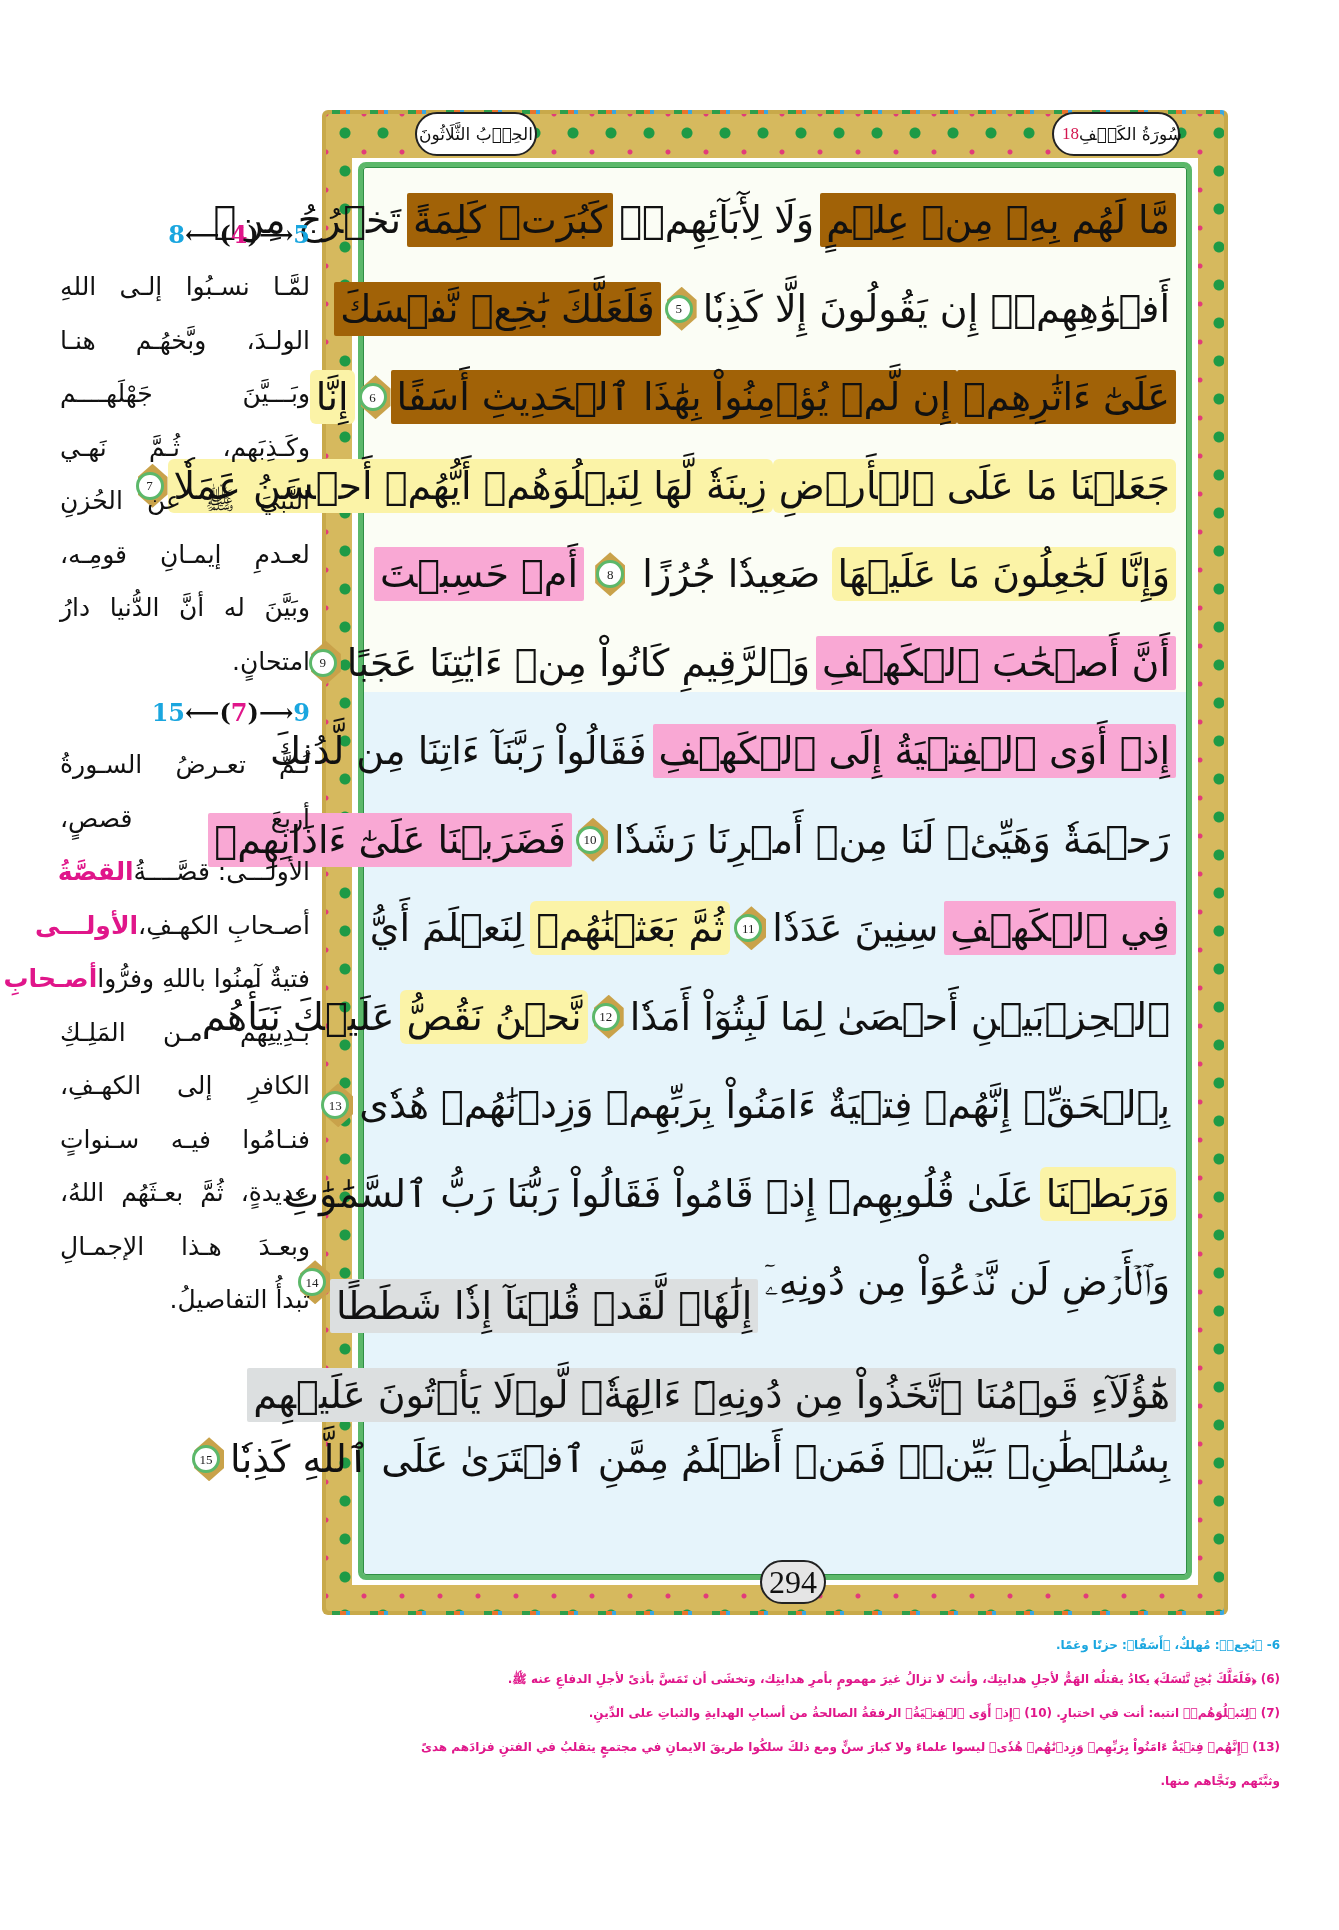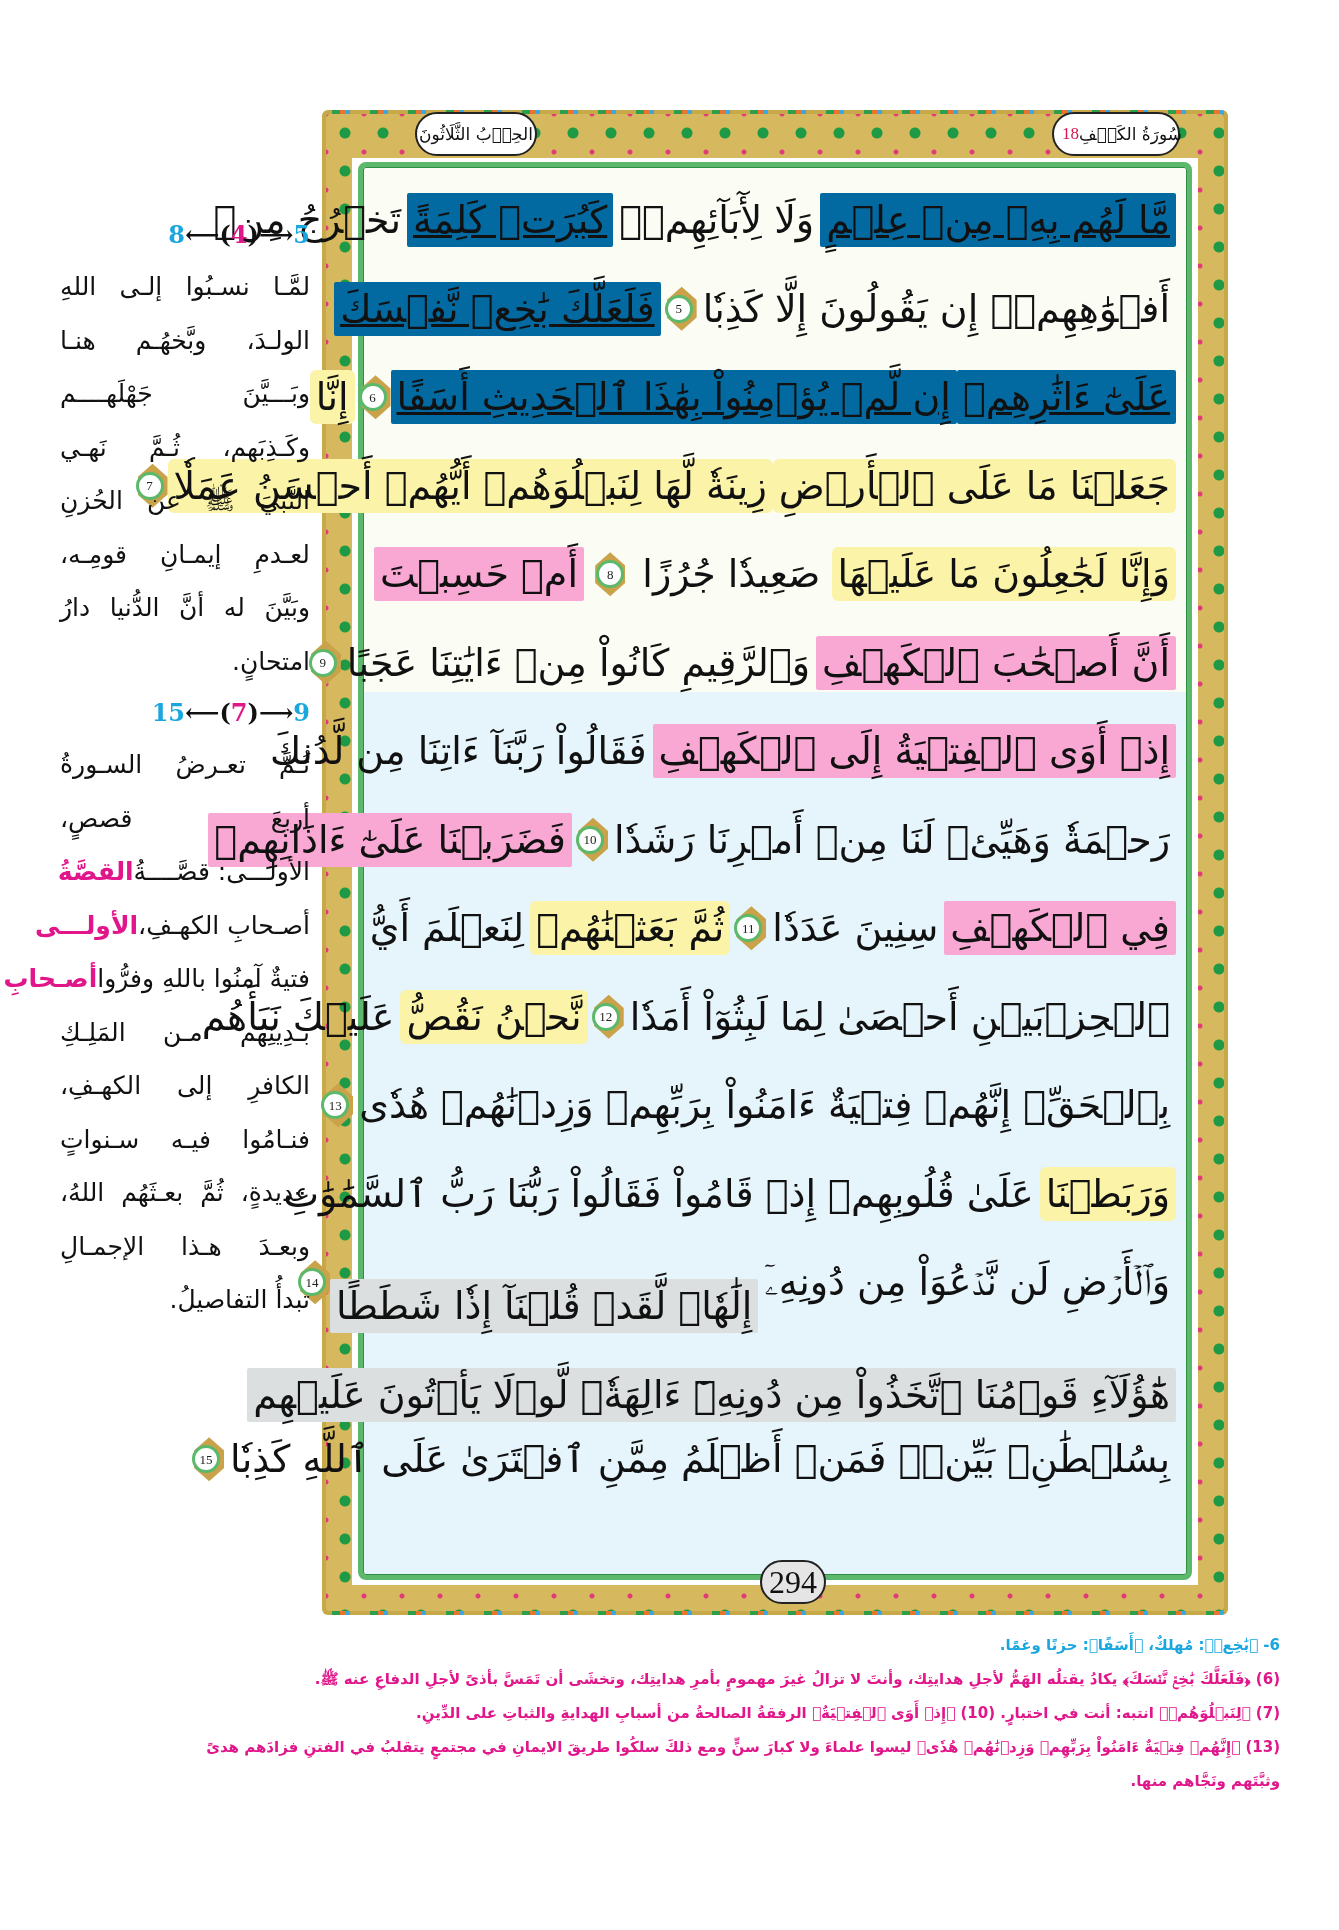--- a/index.html
+++ b/index.html
@@ -51,21 +51,21 @@
     }
 
     
     .lines { position: absolute; left: 368px; top: 176px; width: 814px; }
     .line {
       height: 88.5px; direction: rtl; display: flex; align-items: center; justify-content: space-between;
       font-family: "DejaVu Sans", sans-serif; font-size: 38px; line-height: 1; white-space: nowrap;
       padding: 0 6px;
     }
     .seg { padding: 8px 6px; border-radius: 2px; }
-    .hl-green  { background: #0369a1; text-decoration: underline; }
+    .hl-green  { background: #a16207; }
     .hl-yellow { background: #fbf3a7; border-radius: 6px; }
     .hl-pink   { background: #f9a8d4; }
     .hl-gray   { background: #dcdfe0; margin-top: 48px; }
 
     .ayah-mark {
       display: inline-flex; align-items: center; justify-content: center;
       width: 34px; height: 44px; margin: 0 4px; position: relative; vertical-align: middle;
     }
     .ayah-mark::before {
       content: ""; position: absolute; left: 2px; top: 0; width: 30px; height: 44px;
@@ -89,21 +89,21 @@
     .side .txt {
       font-family: "DejaVu Sans", sans-serif; font-size: 25px; line-height: 53.5px; color: #111;
       text-align: justify; text-align-last: justify; white-space: nowrap;
     }
     .side .txt.last { text-align-last: right; }
     .side .txt .pinkb { color: #e0168a; font-weight: bold; }
 
     
     .notes { position: absolute; left: 60px; top: 1628px; width: 1220px; direction: rtl; text-align: right; }
     .note {
-      font-family: "DejaVu Sans", sans-serif; font-weight: bold; font-size: 15px; line-height: 34px;
+      font-family: "DejaVu Sans", sans-serif; font-weight: bold; font-size: 12px; line-height: 34px;
       color: #e0168a; white-space: nowrap;
     }
     .note.blue { color: #1aa6df; }
   </style>
 </head>
 <body>
 
 <div class="frame"></div>
 <div class="inner-white"></div>
 <div class="panel"></div>

